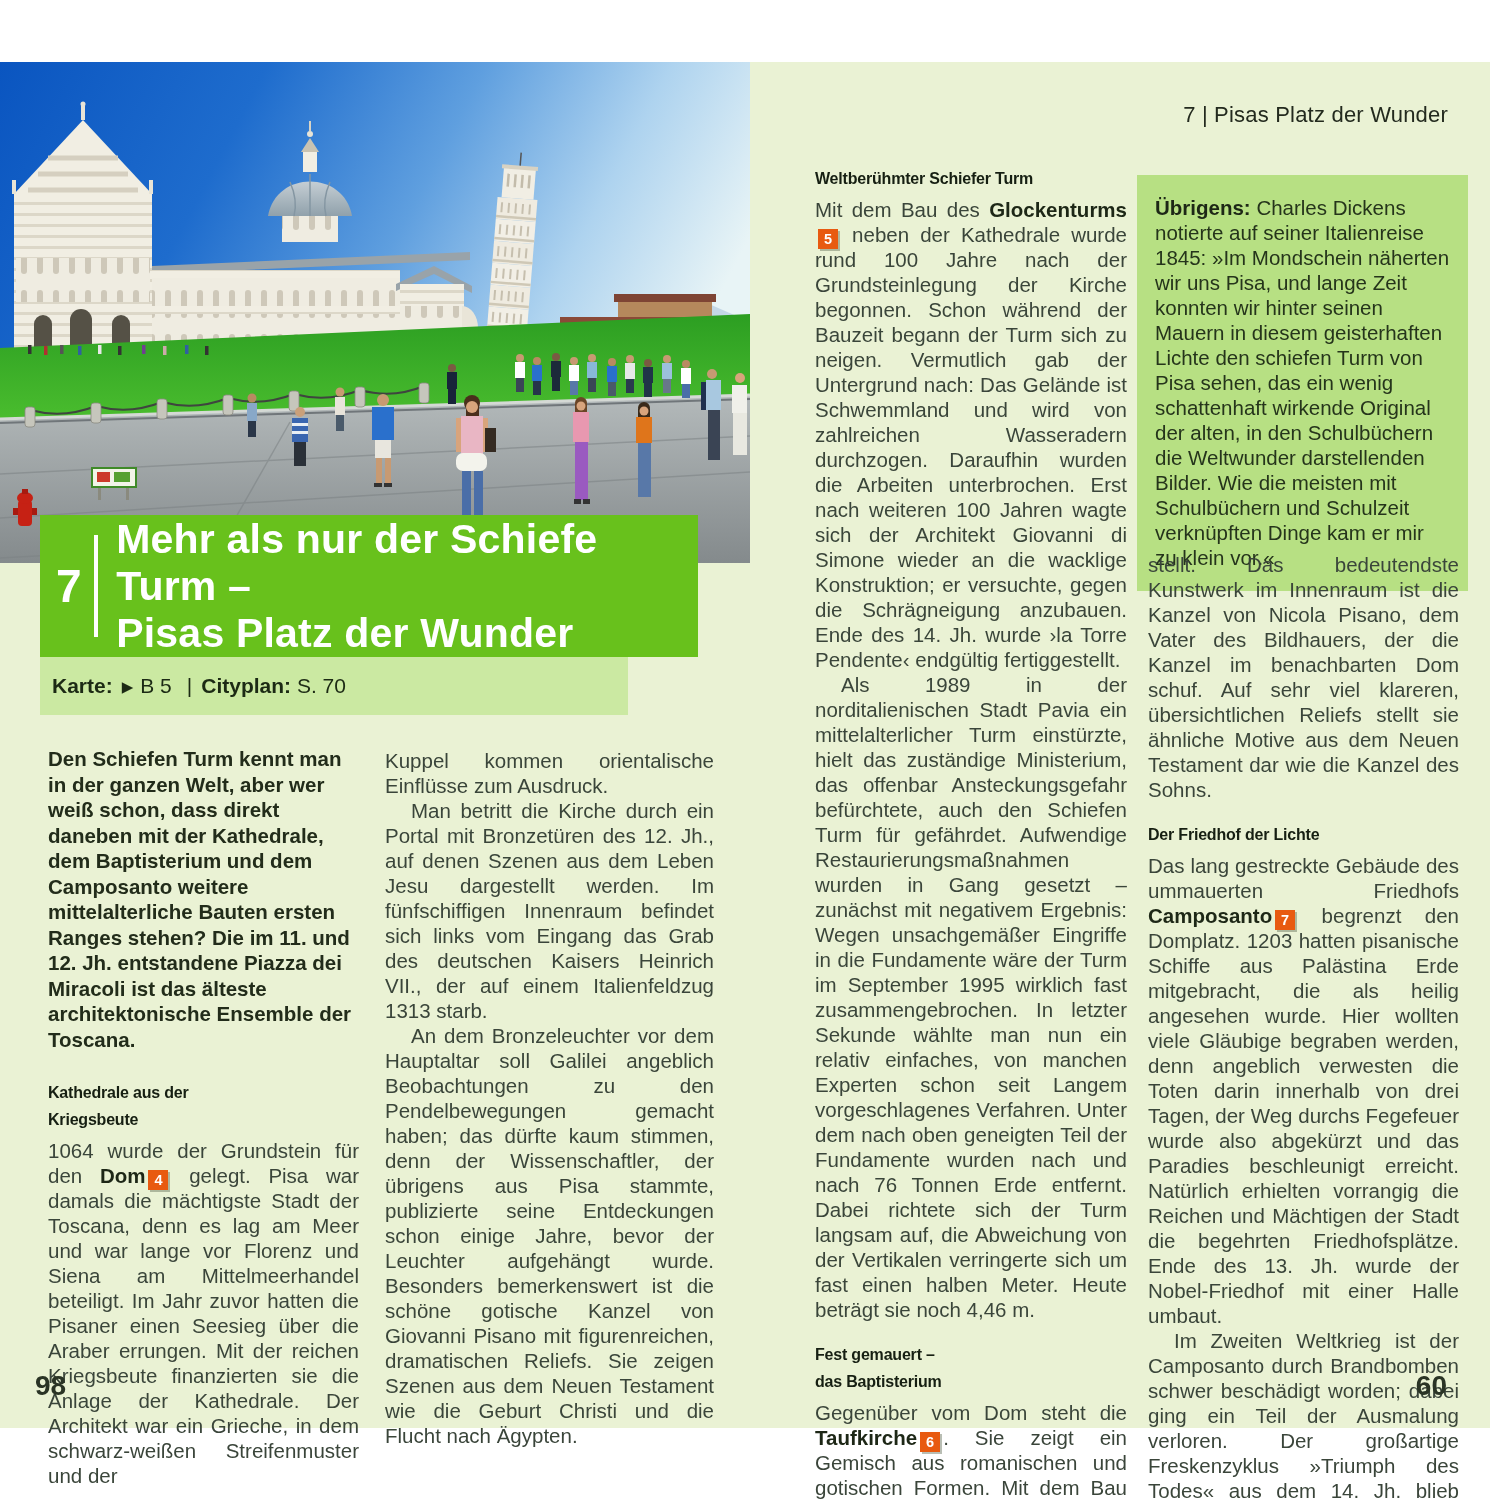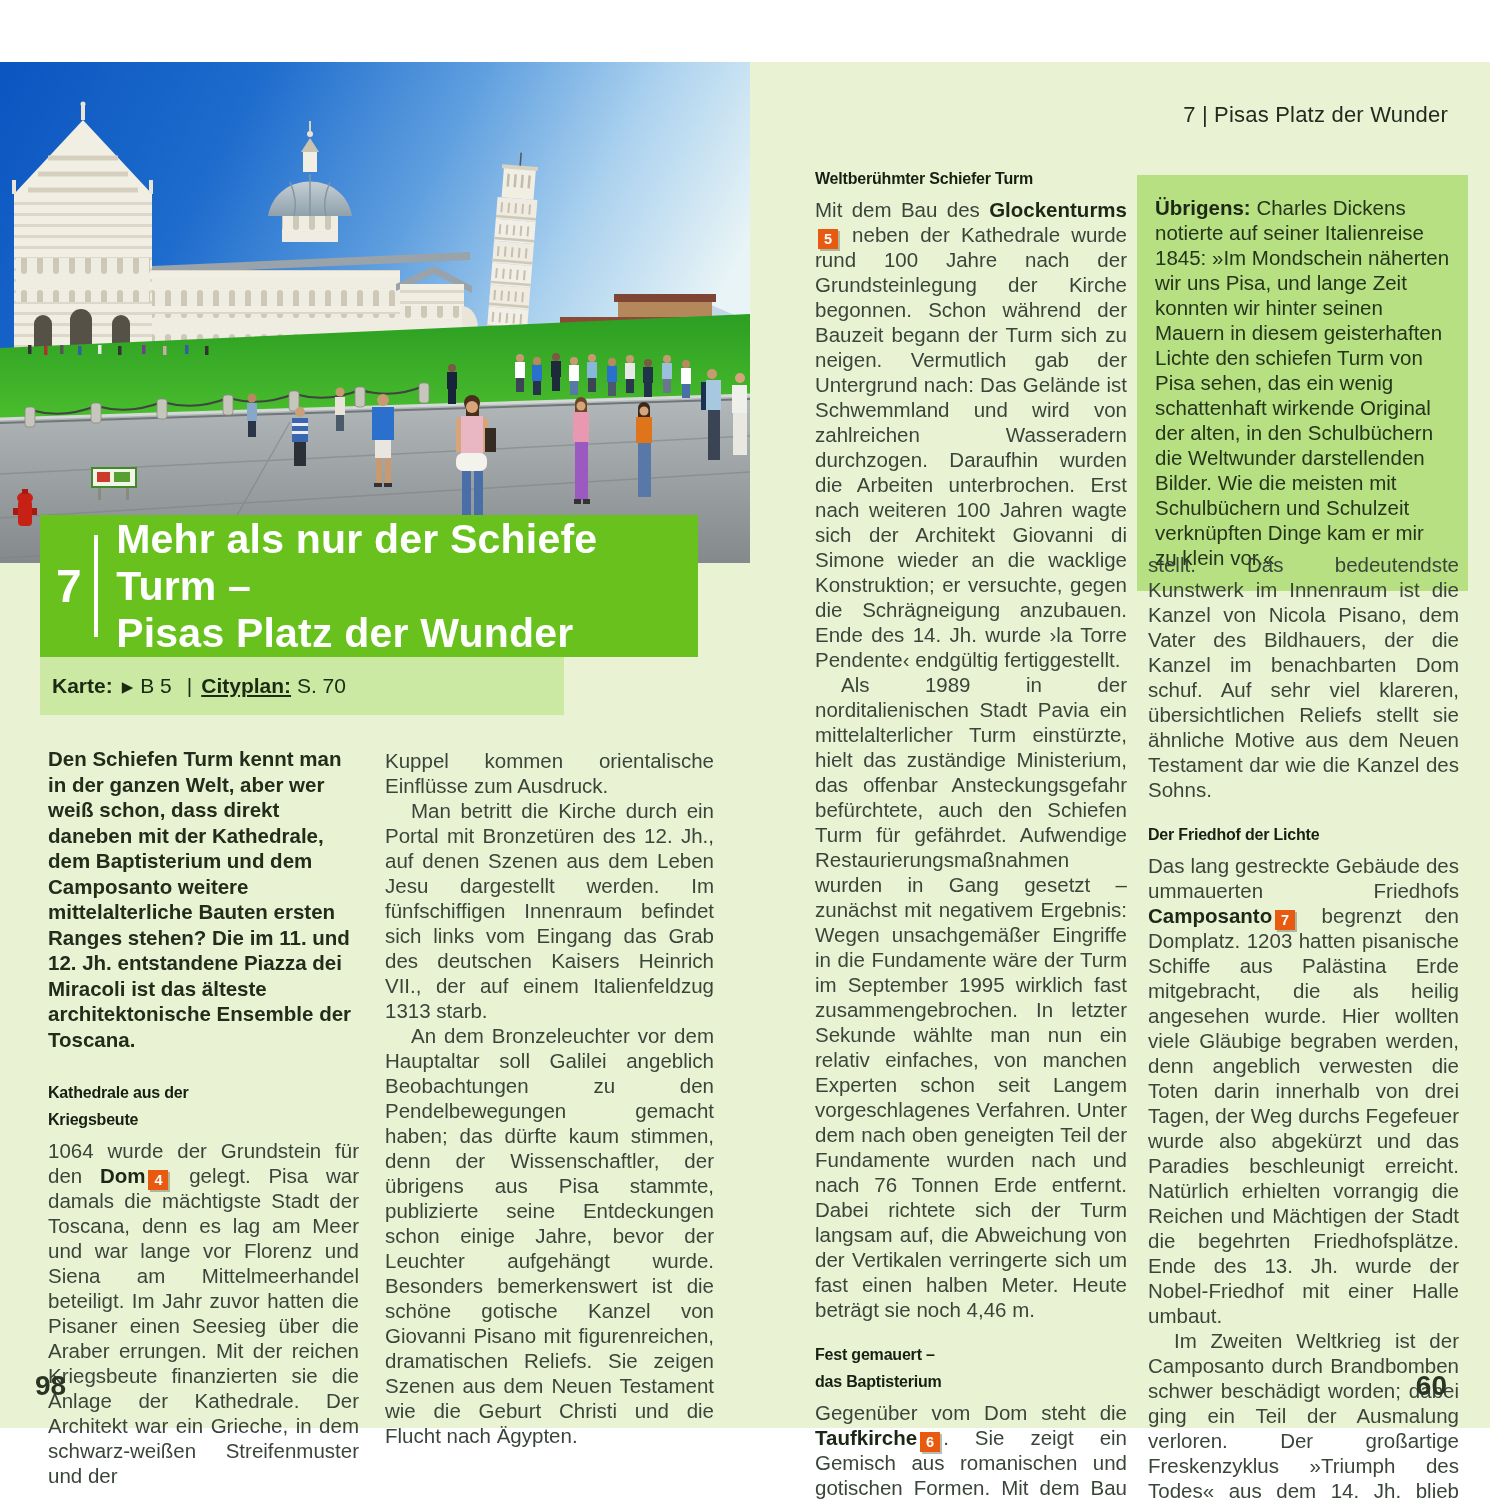--- a/index.html
+++ b/index.html
@@ -18,25 +18,25 @@
   .banner{
     position:absolute;left:40px;top:453px;width:658px;height:142px;background:#68c11c;
     color:#fff;display:flex;align-items:center;z-index:5;
   }
   .banner .b-num{font-size:46px;font-weight:bold;margin-left:16px;line-height:46px;}
   .banner .b-bar{width:5px;height:102px;background:#ffffff;margin:0 18px 0 12px;}
   .banner .b-title{font-size:41px;line-height:47px;font-weight:bold;letter-spacing:0.2px;}
 
   
   .meta{
-    position:absolute;left:40px;top:595px;width:524px;height:58px;background:#cbe9a2;
+    position:absolute;left:40px;top:595px;width:588px;height:58px;background:#cbe9a2;
     display:flex;align-items:center;font-size:21px;color:#1c2a14;z-index:5;
   }
   .meta .m-b{font-weight:bold;margin-left:12px;}
-  .meta .m-b2{font-weight:bold;text-decoration:underline;}
+  .meta .m-b2{font-weight:bold;}
   .meta .m-arrow{font-size:15px;margin:2px 7px 0 9px;}
   .meta .m-sep{margin:0 9px;}
   .meta .m-v{margin-right:6px;}
 
   
   .hdr{
     position:absolute;left:998px;top:40px;width:450px;text-align:right;
     font-size:22px;color:#232a1e;letter-spacing:0.2px;
   }
 

